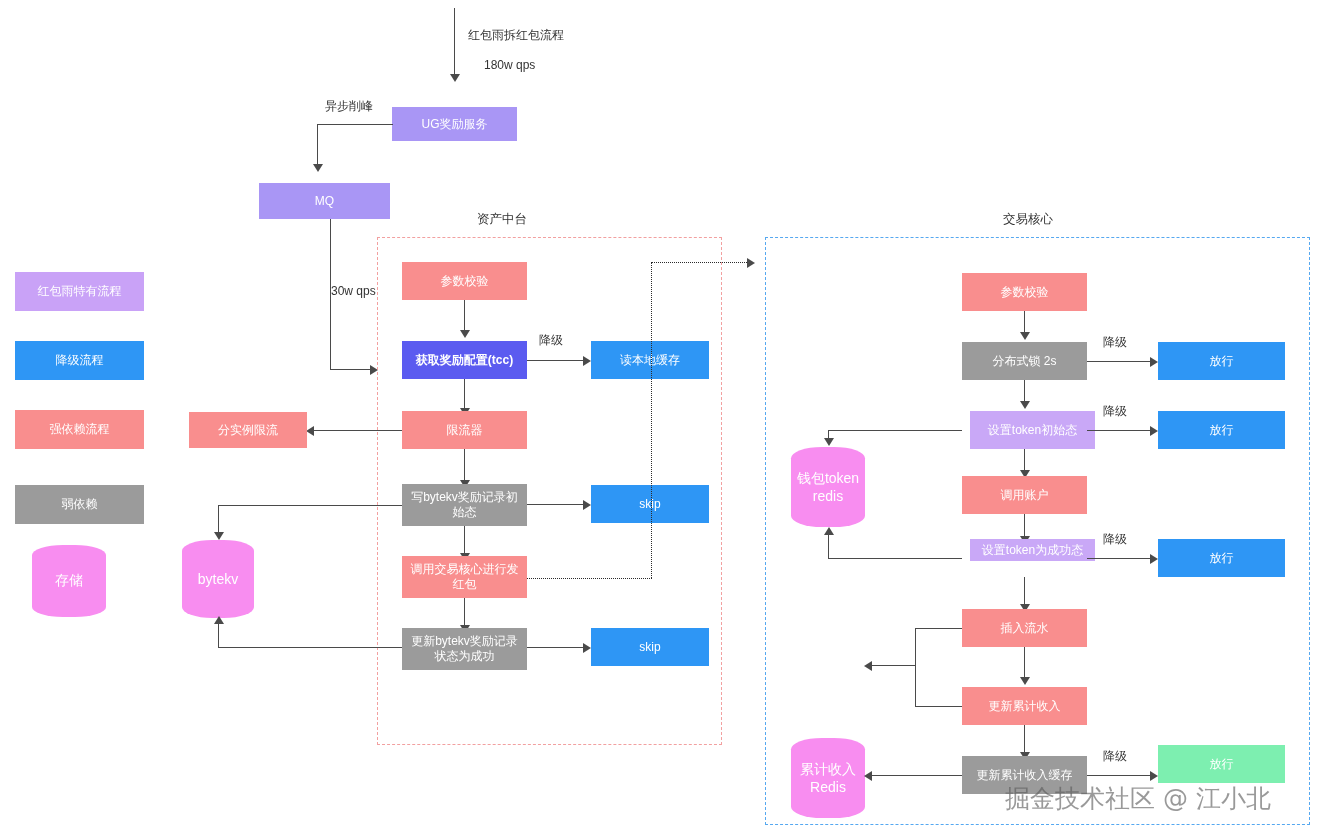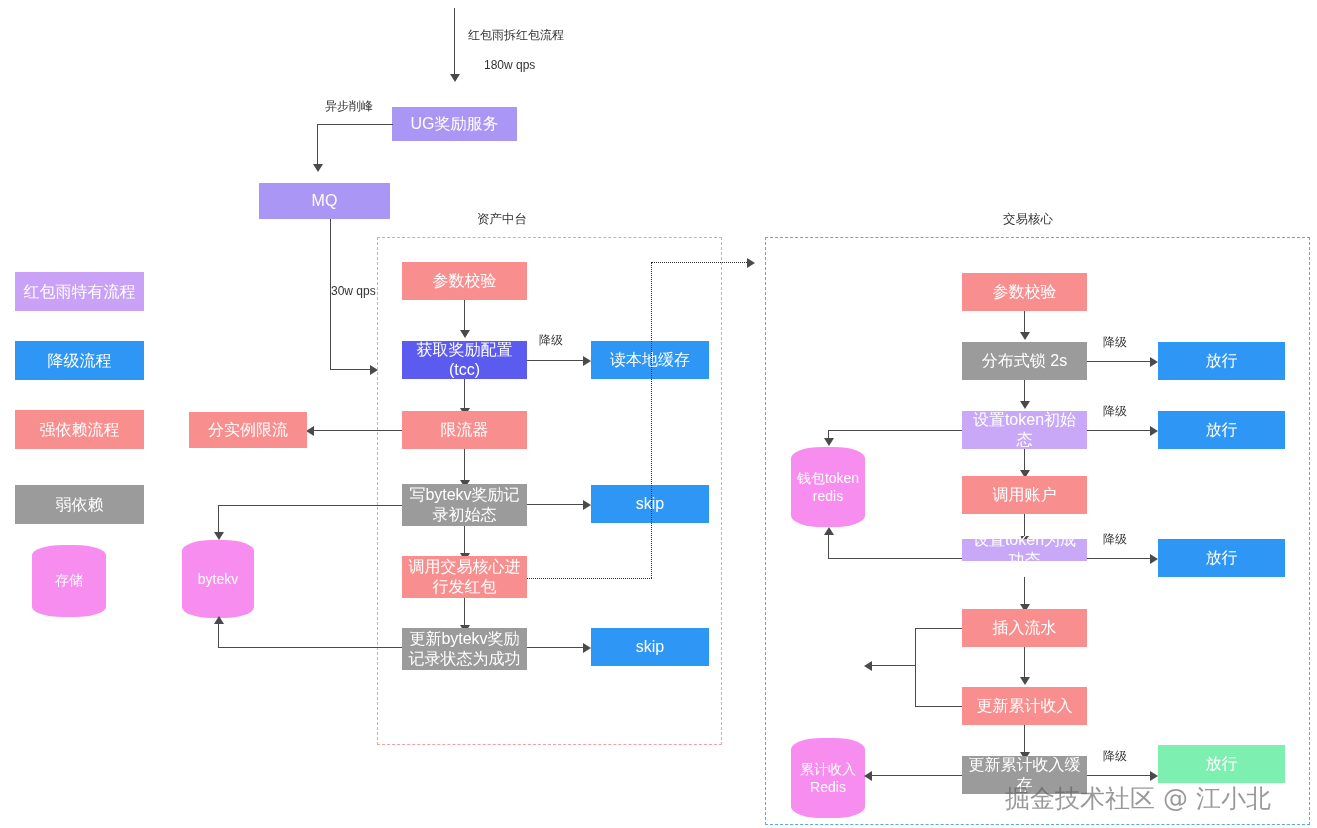--- a/index.html
+++ b/index.html
@@ -1,28 +1,28 @@
 <!DOCTYPE html>
 <html><head>
 <meta charset="utf-8">
 <style>
   html,body{margin:0;padding:0;background:#ffffff;}
   body{font-family:"Liberation Sans","DejaVu Sans",sans-serif;}
   #canvas{position:relative;width:1317px;height:828px;background:#fff;overflow:hidden;}
 
   .box{position:absolute;box-sizing:border-box;display:flex;align-items:center;
-       justify-content:center;text-align:center;color:#fff;font-size:16px;line-height:1.25;
+       justify-content:center;text-align:center;color:#fff;font-size:12px;line-height:1.25;
        padding:2px 4px;}
   .lbl{position:absolute;color:#333;font-size:12px;white-space:nowrap;}
   .title{position:absolute;color:#333;font-size:12.5px;white-space:nowrap;}
 
   .c-pink{background:#f98e8e;}
   .c-purple{background:#a996f5;}
-  .c-purple2{background:#c9a8f7;}
-  .c-indigo{background:#5b5bf0;}
+  .c-purple2{background:#c9a8f7;margin-left:8px;}
+  .c-indigo{background:#5b5bf0;font-weight:bold;}
   .c-blue{background:#2e96f5;}
   .c-gray{background:#9b9b9b;}
   .c-green{background:#7defb0;}
   .c-legend-purple{background:#c9a2f7;}
 
   .cyl{position:absolute;background:#f88df0;border-radius:42% / 14%;
        display:flex;align-items:center;justify-content:center;text-align:center;
        color:#fff;font-size:14px;line-height:1.3;}
 
   .dashbox{position:absolute;box-sizing:border-box;background:transparent;}

